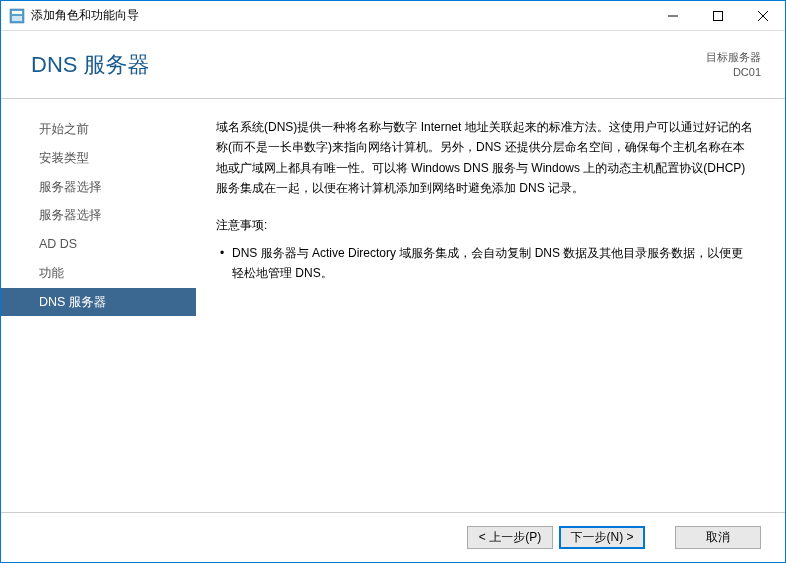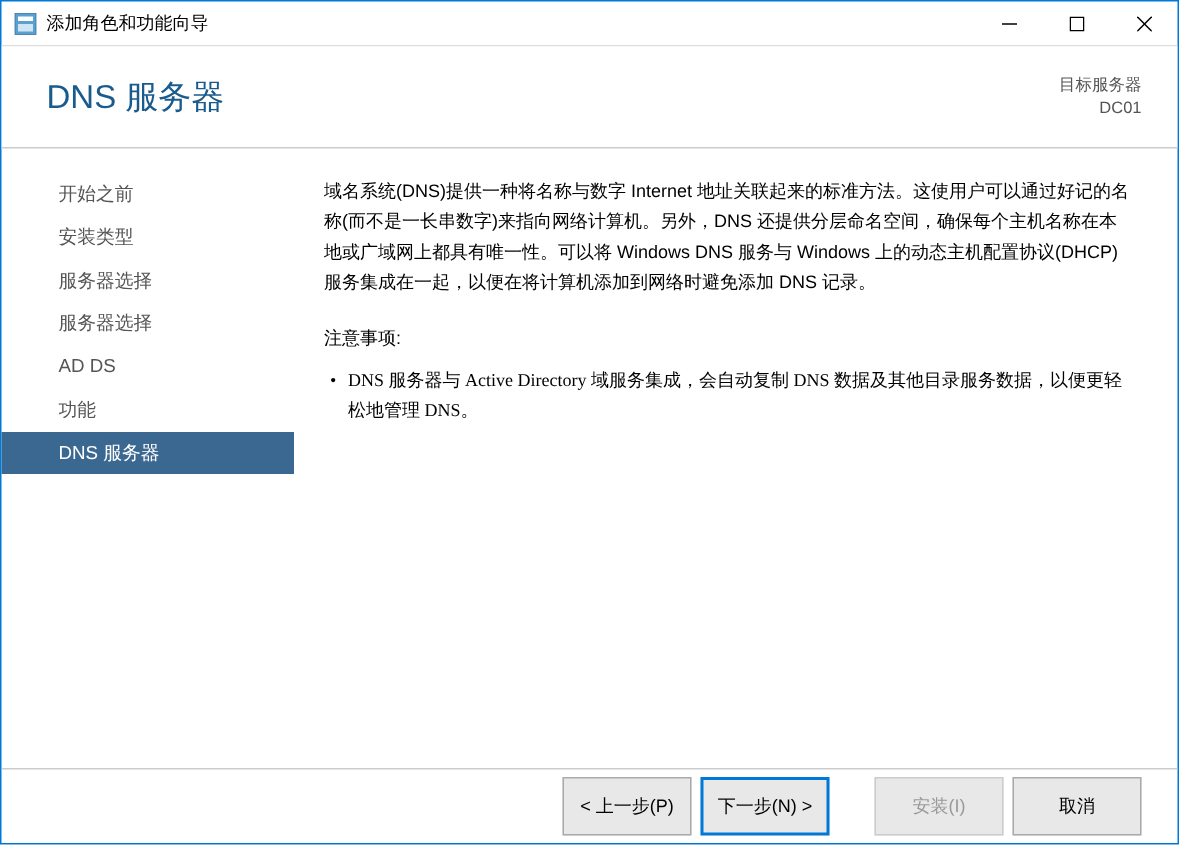--- a/index.html
+++ b/index.html
@@ -14,24 +14,24 @@
     .target-info { text-align: right; font-size: 11px; color: #555; line-height: 1.3; margin-left: 21px; }
     .content { display: flex; height: 413px; justify-content: center; }
     .sidebar { width: 195px; padding: 16px 0 0 0; }
     .nav-item { font-size: 12.5px; color: #555; padding: 5px 0 5px 38px; line-height: 1.5; cursor: default; }
     .nav-item.active { background: #3b6891; color: #fff; padding-left: 34px; border-left: 4px solid #3b6891; }
     .nav-item.disabled { color: #bbb; }
     .main { flex: 1; padding: 18px 30px 10px 20px; font-size: 12px; color: #000000; line-height: 1.7; }
     .desc-text { margin-bottom: 16px; }
     .notes-label { margin-bottom: 8px; }
     .notes-list { list-style: none; padding-left: 4px; }
-    .notes-list li { position: relative; padding-left: 12px; margin-bottom: 10px; font-family: Liberation Serif, serif; }
+    .notes-list li { position: relative; padding-left: 12px; margin-bottom: 10px; }
     .notes-list li::before { content: "•"; position: absolute; left: 0; top: 0; }
     .footer { height: 50px; border-top: 1px solid #ccc; display: flex; align-items: center; justify-content: flex-end; padding-right: 24px; gap: 6px; }
-    .btn { font-size: 12px; min-width: 86px; height: 39px; border: 1px solid #aaa; background: #e8e8e8; display: inline-flex; align-items: center; justify-content: center; padding: 0 8px; }
+    .btn { font-size: 12px; min-width: 86px; height: 23px; border: 1px solid #aaa; background: #e8e8e8; display: inline-flex; align-items: center; justify-content: center; padding: 0 8px; }
     .btn.default { border: 2px solid #0078d7; }
     .btn.disabled { color: #999; border-color: #ccc; }
     .btn-spacer { width: 18px; }
   </style>
 </head>
 <body>
 
 <div class="titlebar">
   <svg class="titlebar-icon" viewBox="0 0 16 16">
     <rect x="1" y="1" width="14" height="14" fill="#5aa0d0" stroke="#2e6e9e" stroke-width="0.5"></rect>
@@ -83,15 +83,14 @@
     <ul class="notes-list">
       <li>DNS 服务器与 Active Directory 域服务集成，会自动复制 DNS 数据及其他目录服务数据，以便更轻松地管理 DNS。</li>
     </ul>
   </div>
 </div>
 
 <div class="footer">
   <button class="btn">&lt; 上一步(P)</button>
   <button class="btn default">下一步(N) &gt;</button>
   <span class="btn-spacer"></span>
-  <button class="btn disabled">安装(I)</button>
   <button class="btn">取消</button>
 </div>
 
 </body></html>

